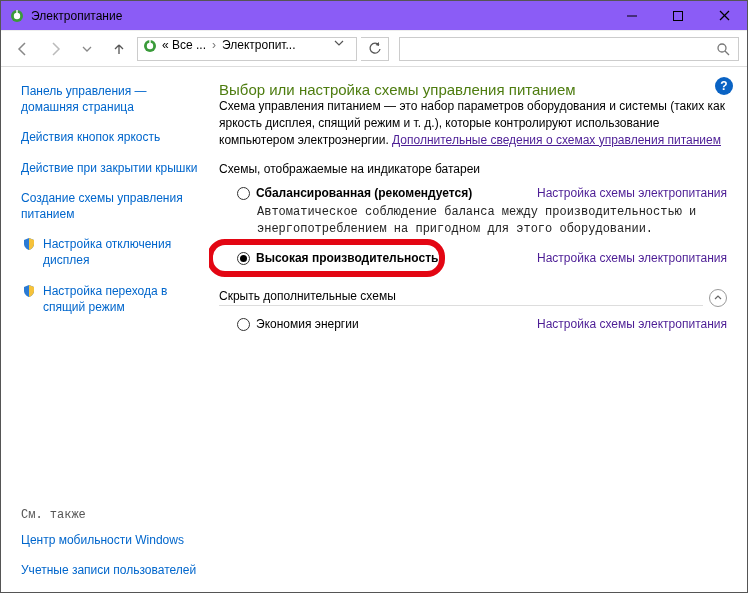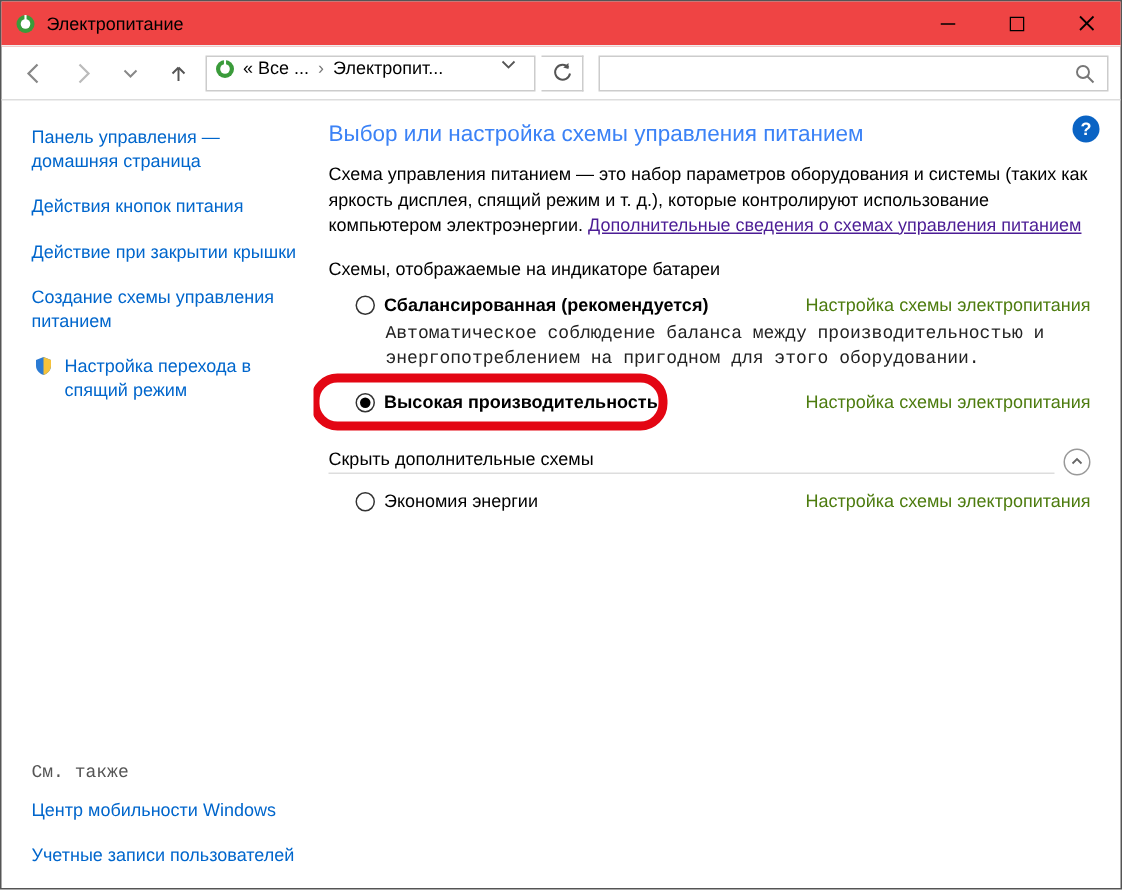--- a/index.html
+++ b/index.html
@@ -17,21 +17,21 @@
     display: flex;
     flex-direction: column;
     position: relative;
   }
   
   .titlebar {
     height: 30px;
     display: flex;
     align-items: center;
     padding-left: 8px;
-    background: #ef4444;
+    background: #8b5cf6;
     border-bottom: 1px solid #eee;
   }
   .titlebar .icon-cp {
     width: 16px; height: 16px;
     margin-right: 6px;
   }
   .titlebar .title {
     flex: 1;
     font-size: 12px;
   }
@@ -137,23 +137,22 @@
     top: 10px; right: 14px;
     width: 18px; height: 18px;
     border-radius: 50%;
     background: #0a63c4;
     color: #fff;
     font-size: 12px;
     display:flex;align-items:center;justify-content:center;
     font-weight:bold;
   }
   .h1 {
-    color: #3b82f6;
+    color: #4d7c0f;
     font-size: 15px;
-    margin-bottom: 10px;
   }
   .desc {
     font-size: 12px;
     line-height: 1.4;
     margin-bottom: 14px;
   }
   .desc a {
     color: #4c1d95;
     text-decoration: underline;
   }
@@ -185,21 +184,21 @@
     width:7px;height:7px;border-radius:50%;
     background:#000;
     top:2px;left:2px;
   }
   .plan-row .label {
     font-size: 12px;
   }
   .plan-row .label.bold { font-weight: 600; }
   .plan-row .rightlink {
     margin-left: auto;
-    color: #4d7c0f;
+    color: #4c1d95;
     font-size: 12px;
     cursor:pointer;
   }
   .plan-desc {
     font-size: 12px;
     color: #222;
     margin: 4px 0 14px 20px;
     line-height: 1.35;
     font-family: Liberation Mono, monospace;
   }
@@ -310,30 +309,39 @@
             <line x1="9" y1="9" x2="13" y2="13" stroke="#777" stroke-width="1.3"></line>
           </svg>
       </span>
     </div>
   </div>
 
   <div class="body">
 
     <div class="sidebar">
       <div class="sidelink">Панель управления — домашняя страница</div>
-      <div class="sidelink">Действия кнопок питания</div>
+      <div class="sidelink">Действия кнопок яркость</div>
       <div class="sidelink">Действие при закрытии крышки</div>
       <div class="sidelink">Создание схемы управления питанием</div>
       <div class="sidelink withicon">
         <span class="sideicon">
           <svg width="14" height="14" viewBox="0 0 14 14">
               <path d="M7 1 L12 3 L12 7 C12 10 9 12.5 7 13 C5 12.5 2 10 2 7 L2 3 Z" fill="#2b7bd4"></path>
               <path d="M7 1 L12 3 L12 7 C12 10 9 12.5 7 13 L7 1 Z" fill="#f6c23a"></path>
             </svg>
         </span>
+        <span class="txt">Настройка отключения дисплея</span>
+      </div>
+      <div class="sidelink withicon">
+        <span class="sideicon">
+          <svg width="14" height="14" viewBox="0 0 14 14">
+              <path d="M7 1 L12 3 L12 7 C12 10 9 12.5 7 13 C5 12.5 2 10 2 7 L2 3 Z" fill="#2b7bd4"></path>
+              <path d="M7 1 L12 3 L12 7 C12 10 9 12.5 7 13 L7 1 Z" fill="#f6c23a"></path>
+            </svg>
+        </span>
         <span class="txt">Настройка перехода в спящий режим</span>
       </div>
 
       <div class="side-spacer"></div>
 
       <div class="side-subtitle">См. также</div>
       <div class="sidelink">Центр мобильности Windows</div>
       <div class="sidelink" style="margin-bottom:6px">Учетные записи пользователей</div>
     </div>
 

